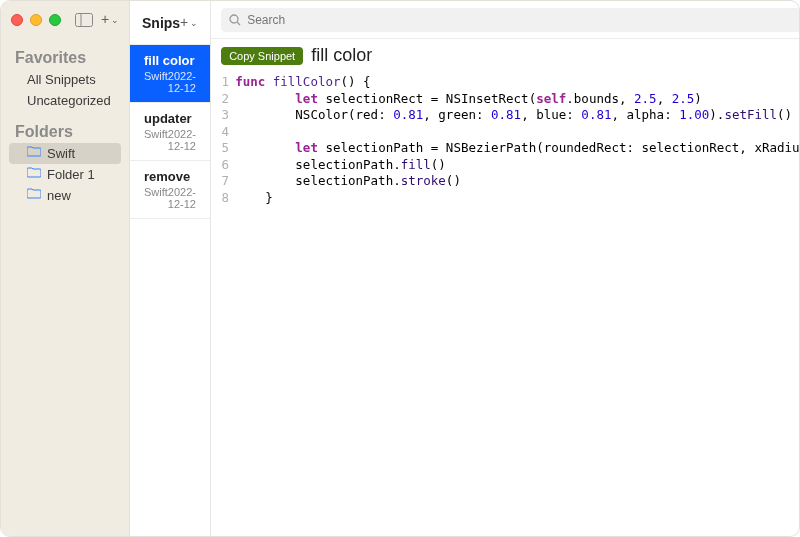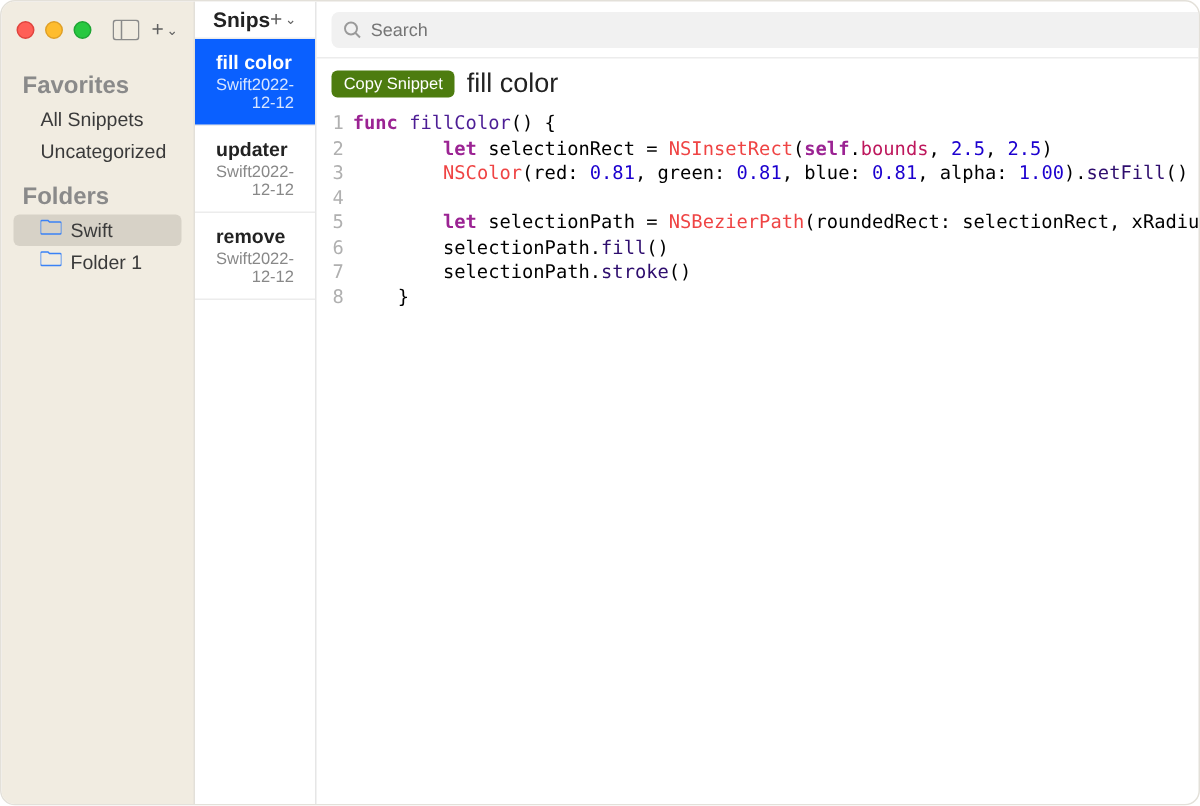--- a/index.html
+++ b/index.html
@@ -15,21 +15,21 @@
   .dot.green { background: #28c840; border: 0.5px solid #1fa534; }
   .sb-toggle { margin-left: 6px; color: #8a8a8a; }
   .sb-add { margin-left: auto; color: #606060; display: flex; align-items: center; }
   .side-nav { padding: 4px 8px; }
   .side-section { font-size: 16px; color: #8a8a8a; font-weight: 600; padding: 6px 6px 2px; }
   .side-item { padding: 3px 6px 3px 18px; border-radius: 4px; color: #3a3a3a; font-size: 13px; display: flex; align-items: flex-start; gap: 6px; }
   .side-item.selected { background: #d7d2c7; }
   .folder-icon { color: #3b82f6; font-size: 12px; display:inline-flex; }
   
   .middle { width: 270px; background: #fff; border-right: 1px solid #e6e6e6; display: flex; flex-direction: column; }
-  .mid-header { height: 25px; display: flex; align-items: center; padding: 4px 12px; border-bottom: 1px solid #ececec; }
+  .mid-header { height: 44px; display: flex; align-items: center; padding: 4px 12px; border-bottom: 1px solid #ececec; }
   .mid-title { font-weight: 600; font-size: 14px; }
   .mid-add { margin-left: auto; color: #606060; display:flex; align-items:center; }
   .snip-list { overflow: auto; }
   .snip-item { padding: 8px 14px; border-bottom: 1px solid #ececec; cursor: default; }
   .snip-item .row1 { font-weight: 600; font-size: 13px; }
   .snip-item .row2 { display: flex; justify-content: space-between; font-size: 11px; color: #888; margin-top: 2px; }
   .snip-item.selected { background: #0a60ff; color: #fff; }
   .snip-item.selected .row2 { color: #d8e5ff; }
   
   .detail { flex: 1; display: flex; flex-direction: column; }
@@ -39,23 +39,23 @@
   .det-title-row { display: flex; align-items: center; gap: 8px; padding: 6px 10px; }
   .copy-btn { background: #4d7c0f; color: #fff; font-size: 11px; padding: 3px 8px; border-radius: 4px; font-weight: 500; }
   .snip-title { font-size: 18px; color: #222; }
   .code-area { flex: 1; overflow: auto; padding: 2px 0 10px; font-family: "SF Mono", Menlo, Consolas, monospace; font-size: 12.5px; line-height: 16.5px; white-space: pre; }
   .code-line { display: flex; }
   .gutter { width: 24px; text-align: right; padding-right: 6px; color: #b0b0b0; user-select: none; }
   .code { flex: 1; }
   .kw { color: #9b2393; font-weight: 700; }
   .id { color: #000; }
   .fn { color: #4c1d95; }
-  .type { color: #ef4444; }
+  .type { color: #000000; }
   .num { color: #1c00cf; }
-  .prop { color: #be185d; margin-top: 32px; }
+  .prop { color: #000000; margin-top: 32px; }
   .call { color: #2e0d6e; }
   svg { display: block; }
 </style>
 </head>
 <body>
 
 <div class="window">
 
   <div class="sidebar">
     <div class="titlebar">
@@ -95,20 +95,28 @@
           </span>
         <span>Swift</span>
       </div>
       <div class="side-item">
         <span class="folder-icon">
             <svg width="14" height="11" viewBox="0 0 14 11">
               <path d="M0 2a1 1 0 011-1h4l1 1h7a1 1 0 011 1v6a1 1 0 01-1 1H1a1 1 0 01-1-1z" fill="none" stroke="#3b82f6"></path>
             </svg>
           </span>
         <span>Folder 1</span>
+      </div>
+      <div class="side-item">
+        <span class="folder-icon">
+            <svg width="14" height="11" viewBox="0 0 14 11">
+              <path d="M0 2a1 1 0 011-1h4l1 1h7a1 1 0 011 1v6a1 1 0 01-1 1H1a1 1 0 01-1-1z" fill="none" stroke="#3b82f6"></path>
+            </svg>
+          </span>
+        <span>new</span>
       </div>
     </div>
   </div>
 
   <div class="middle">
     <div class="mid-header">
       <span class="mid-title">Snips</span>
       <span class="mid-add">
         <svg width="18" height="14" viewBox="0 0 18 14">
             <text x="0" y="11" font-size="14" fill="#606060">+</text>

